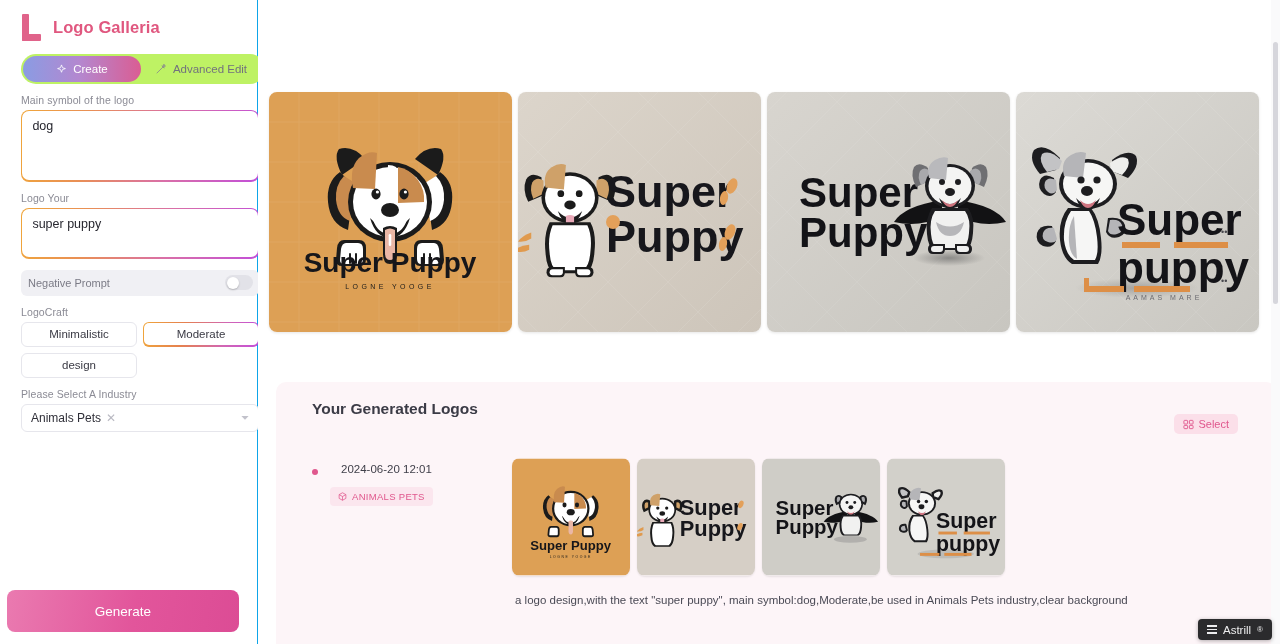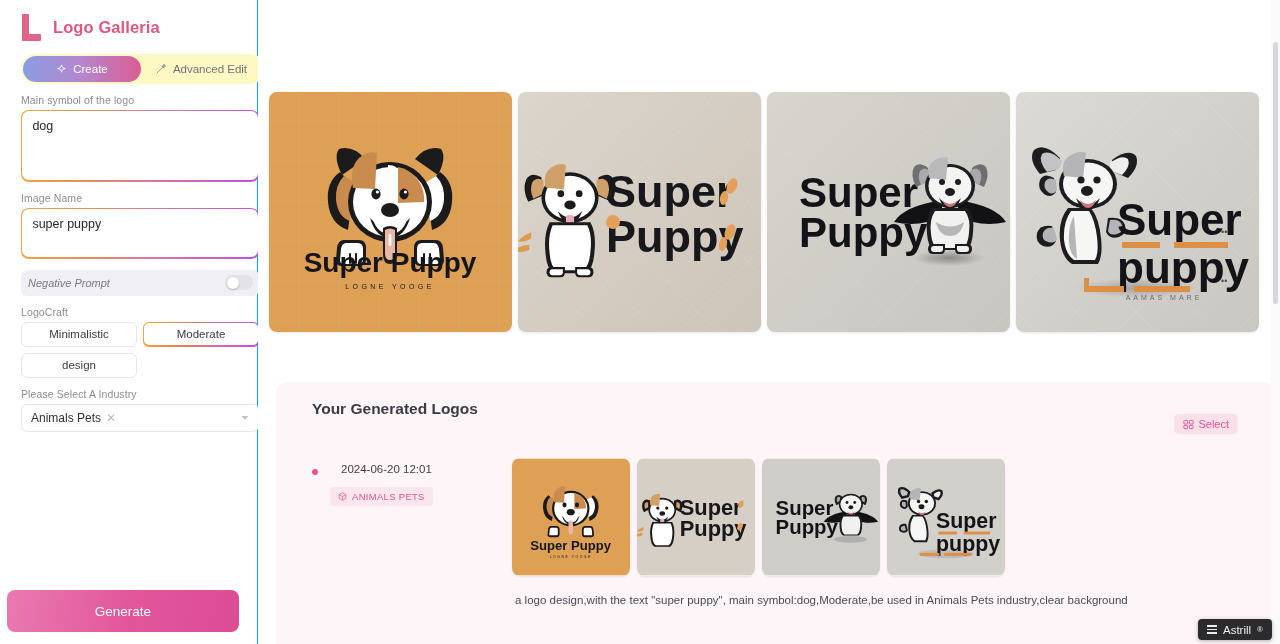--- a/index.html
+++ b/index.html
@@ -28,21 +28,21 @@
     width: 7px; height: 27px; background: #e0638a; border-radius: 1px;
   }
   .brand-mark:after {
     content: ""; position: absolute; left: 0; bottom: 0;
     width: 19px; height: 7px; background: #e0638a; border-radius: 1px;
   }
   .brand-name { font-size: 16.5px; font-weight: bold; color: #e0577f; letter-spacing: .1px; }
 
   .tabbar {
     margin: 10px 0 0 7px; width: 244px; height: 30px;
-    background: #fef9c3; border-radius: 15px;
+    background: #bef264; border-radius: 15px;
     display: flex; align-items: center; padding: 2px;
   }
   .tab {
     height: 26px; border-radius: 13px;
     display: flex; align-items: center; justify-content: center; gap: 6px;
     font-size: 11.5px; cursor: pointer; user-select: none;
   }
   .tab.create {
     width: 118px; color: #ffffff;
     background: linear-gradient(90deg, #8a9ce3 0%, #b487cf 48%, #da5d93 100%);
@@ -66,21 +66,21 @@
   }
   .ta-big .grad-inner { height: 69px; }
   .ta-small .grad-inner { height: 48px; }
 
   .toggle-row {
     margin: 11px 0 0 7px; width: 238px; height: 26px;
     background: #f0f0f4; border-radius: 6px;
     display: flex; align-items: center; justify-content: space-between;
     padding: 0 6px 0 7px;
   }
-  .toggle-row .tr-label { font-size: 11px; color: #7b7b86; font-style: italic; }
+  .toggle-row .tr-label { font-size: 11px; color: #7b7b86; }
   .switch {
     width: 28px; height: 15px; background: #e2e2e8; border-radius: 8px;
     position: relative; cursor: pointer;
   }
   .switch .knob {
     position: absolute; left: 1.5px; top: 1.5px;
     width: 12px; height: 12px; border-radius: 50%;
     background: #ffffff; box-shadow: 0 1px 2px rgba(0,0,0,.22);
   }
 
@@ -206,21 +206,21 @@
         </svg>
         <span>Advanced Edit</span>
       </div>
     </div>
 
     <div class="field-label">Main symbol of the logo</div>
     <div class="grad-box ta-big">
       <div class="grad-inner">dog</div>
     </div>
 
-    <div class="field-label">Image Name</div>
+    <div class="field-label">Logo Your</div>
     <div class="grad-box ta-small">
       <div class="grad-inner">super puppy</div>
     </div>
 
     <div class="toggle-row">
       <span class="tr-label">Negative Prompt</span>
       <span class="switch">
           <span class="knob"></span>
         </span>
     </div>

